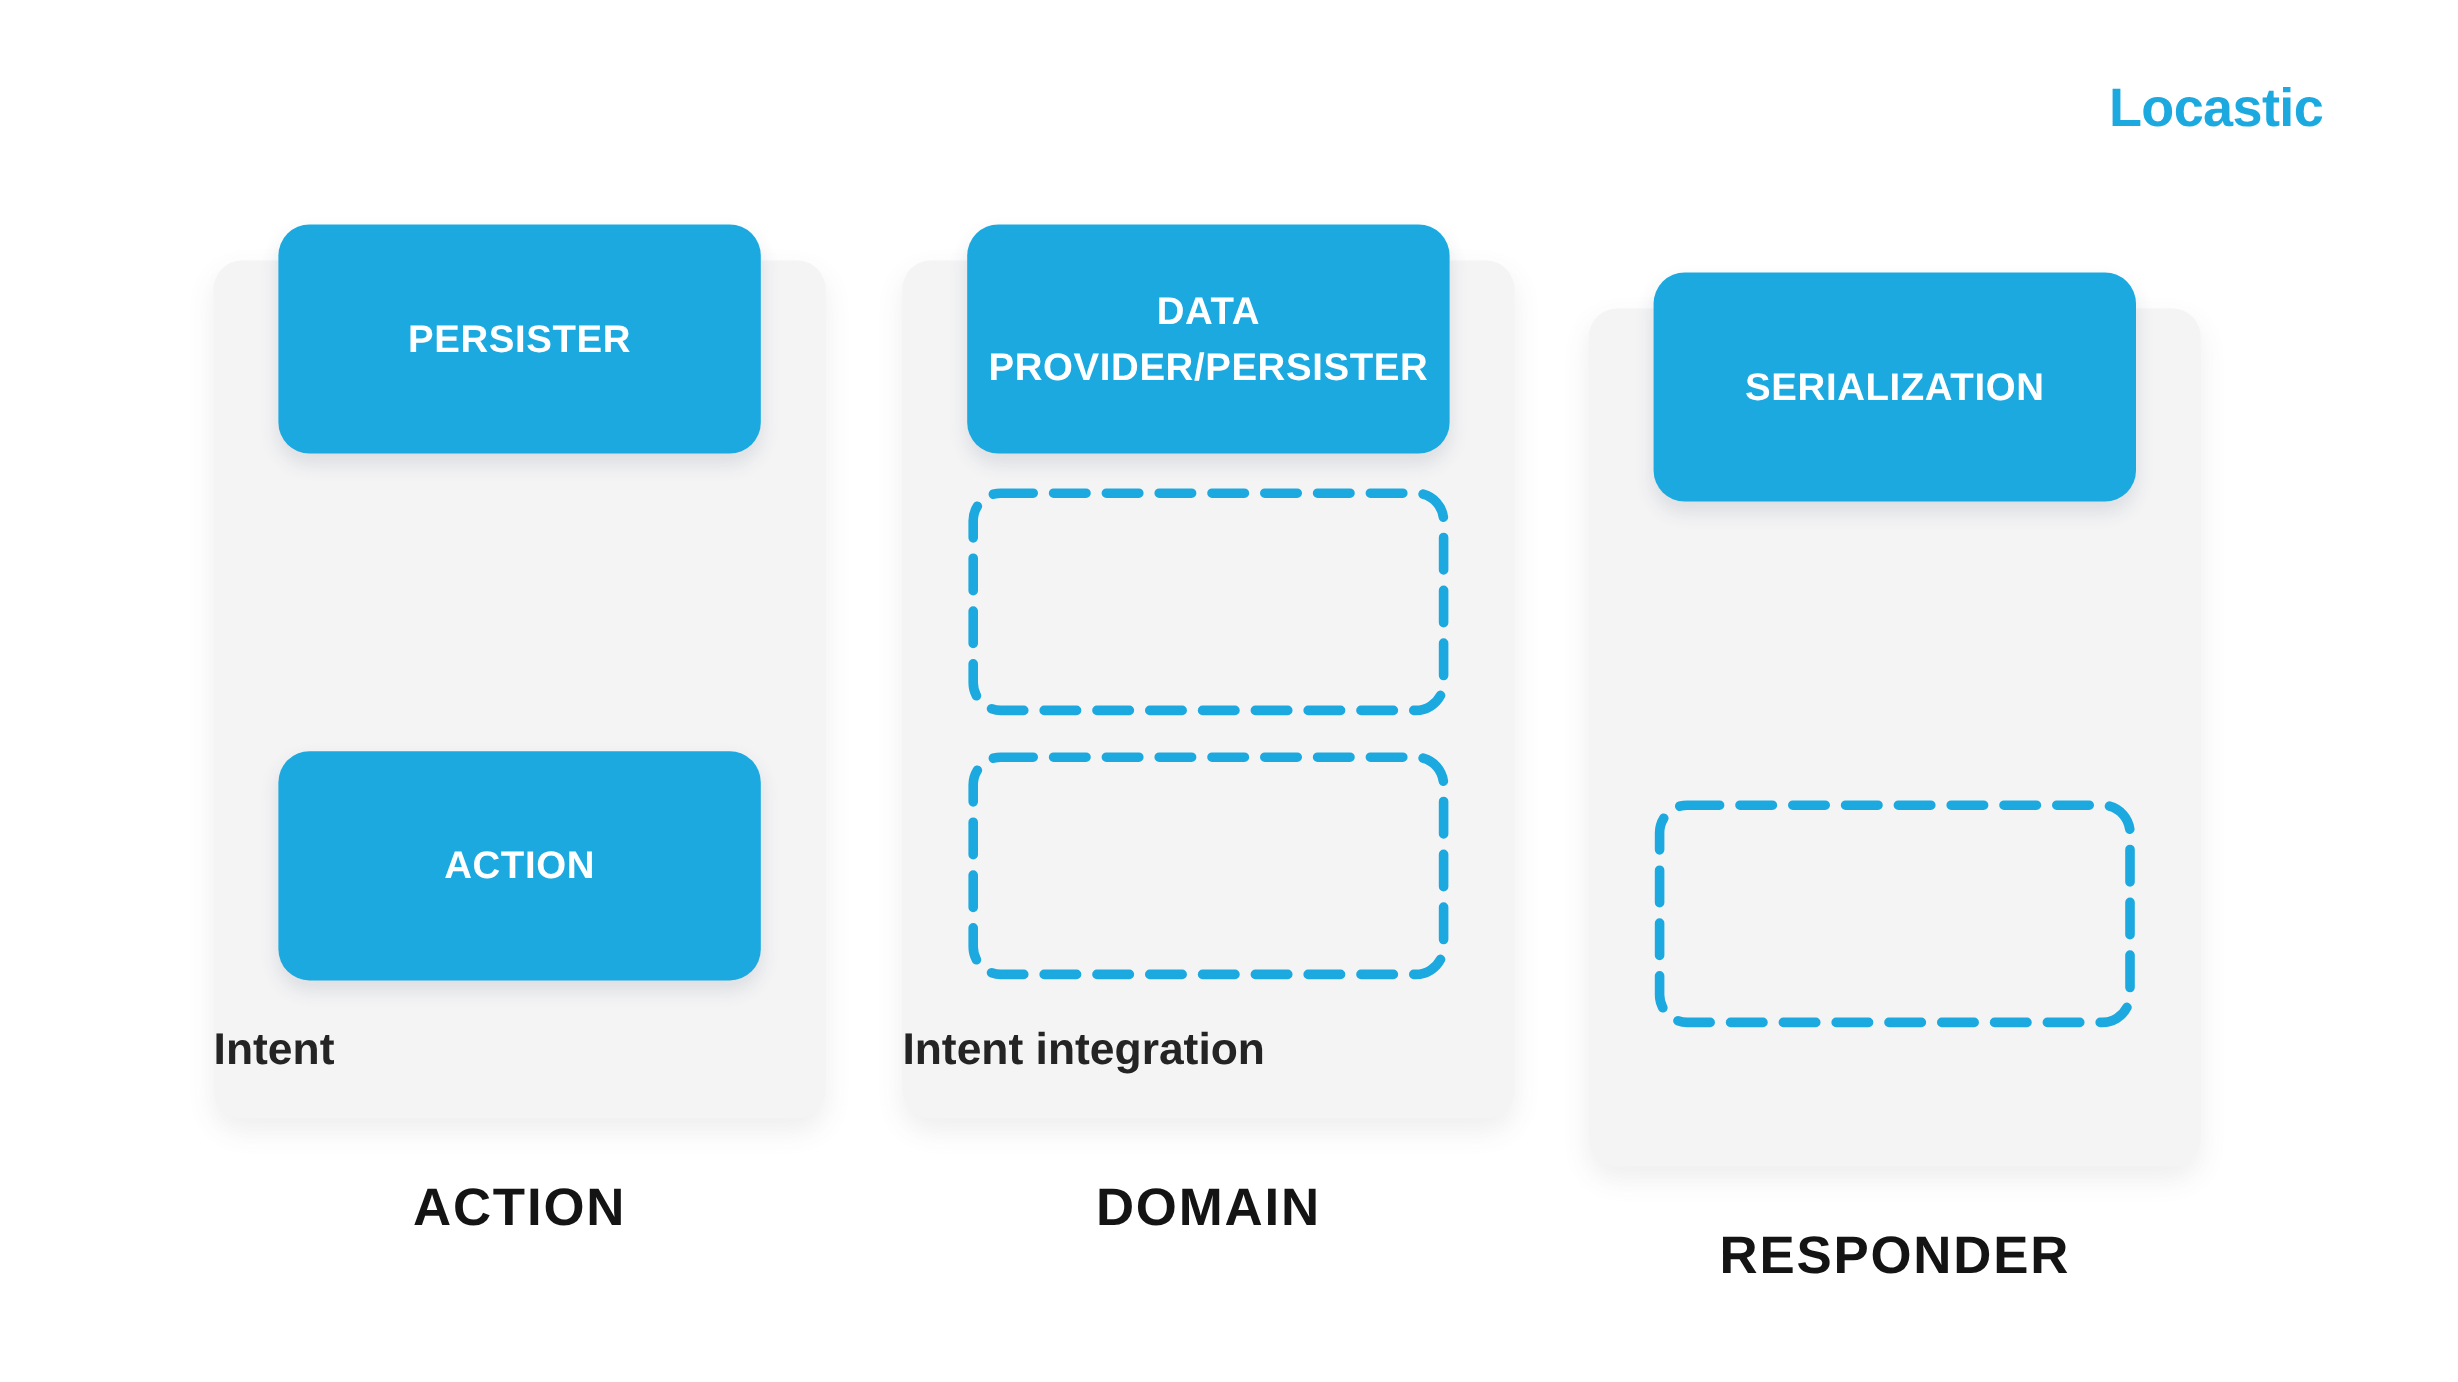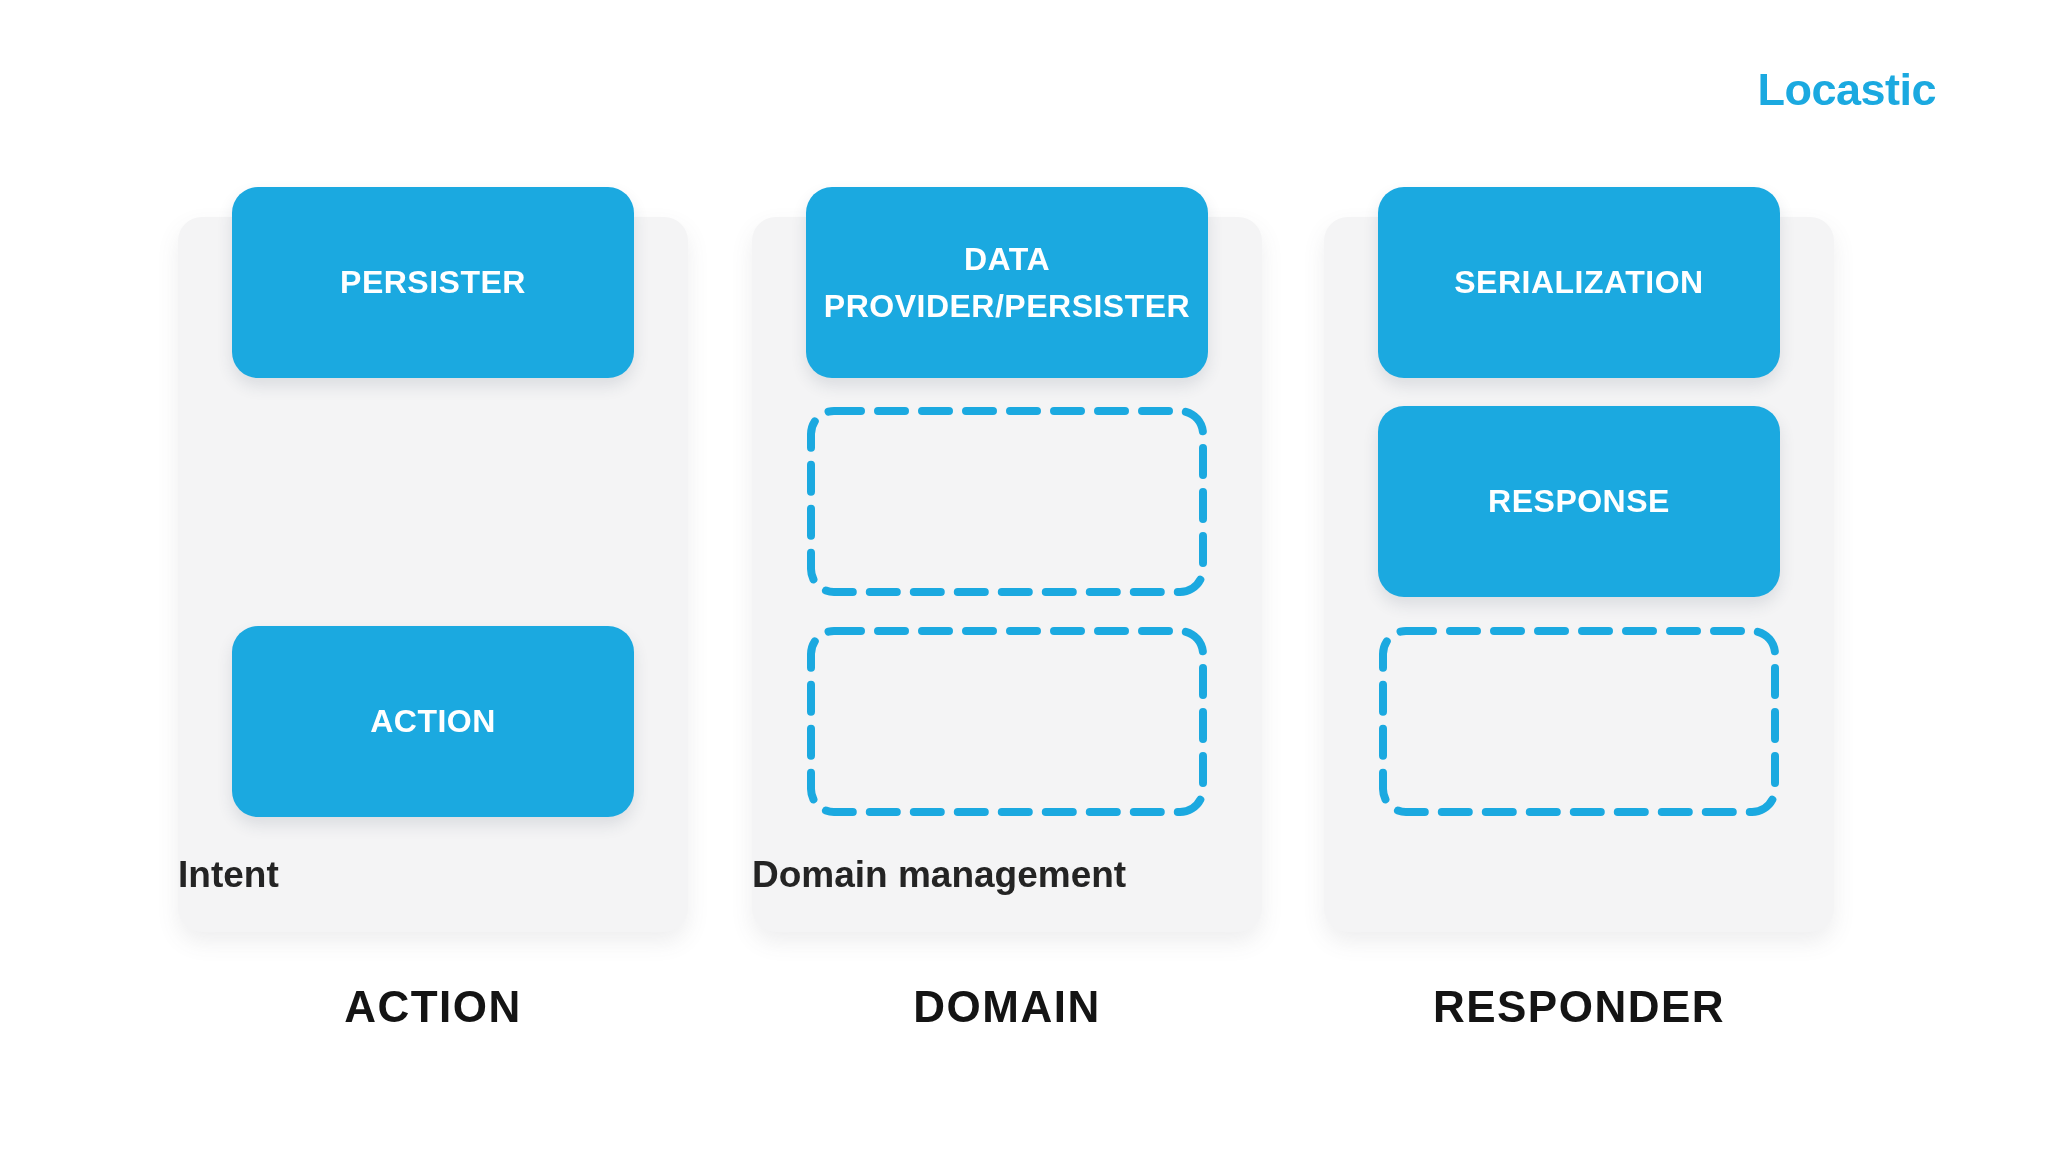--- a/index.html
+++ b/index.html
@@ -23,21 +23,21 @@
   }
 
   .column {
     position: absolute;
     top: 187px;
     width: 510px;
     height: 900px;
   }
   .column.col-0 { left: 178px; }
   .column.col-1 { left: 752px; }
-  .column.col-2 { left: 1324px; }
+  .column.col-2 { left: 1324px; margin-top: 40px; }
 
   .card {
     position: absolute;
     top: 30px;
     left: 0;
     width: 510px;
     height: 715px;
     background: #f4f4f5;
     border-radius: 24px;
     box-shadow: 0 10px 22px rgba(90, 90, 100, 0.10);
@@ -128,31 +128,28 @@
     <div class="box dashed row-1">
       <svg class="dash-rect" width="402" height="191" viewBox="0 0 402 191">
         <rect x="5" y="5" width="392" height="181" rx="23" fill="none" stroke="#1ba9e0" stroke-width="8" stroke-dasharray="27 17" stroke-linecap="round"></rect>
       </svg>
     </div>
     <div class="box dashed row-2">
       <svg class="dash-rect" width="402" height="191" viewBox="0 0 402 191">
         <rect x="5" y="5" width="392" height="181" rx="23" fill="none" stroke="#1ba9e0" stroke-width="8" stroke-dasharray="27 17" stroke-linecap="round"></rect>
       </svg>
     </div>
-    <div class="caption">Domain management</div>
+    <div class="caption">Intent integration</div>
     <div class="col-title">DOMAIN</div>
   </section>
 
   <section class="column col-2">
     <div class="card"></div>
     <div class="box solid row-0">
       <span class="box-label">SERIALIZATION</span>
-    </div>
-    <div class="box solid row-1">
-      <span class="box-label">RESPONSE</span>
     </div>
     <div class="box dashed row-2">
       <svg class="dash-rect" width="402" height="191" viewBox="0 0 402 191">
         <rect x="5" y="5" width="392" height="181" rx="23" fill="none" stroke="#1ba9e0" stroke-width="8" stroke-dasharray="27 17" stroke-linecap="round"></rect>
       </svg>
     </div>
     <div class="col-title">RESPONDER</div>
   </section>
 
 </div>

